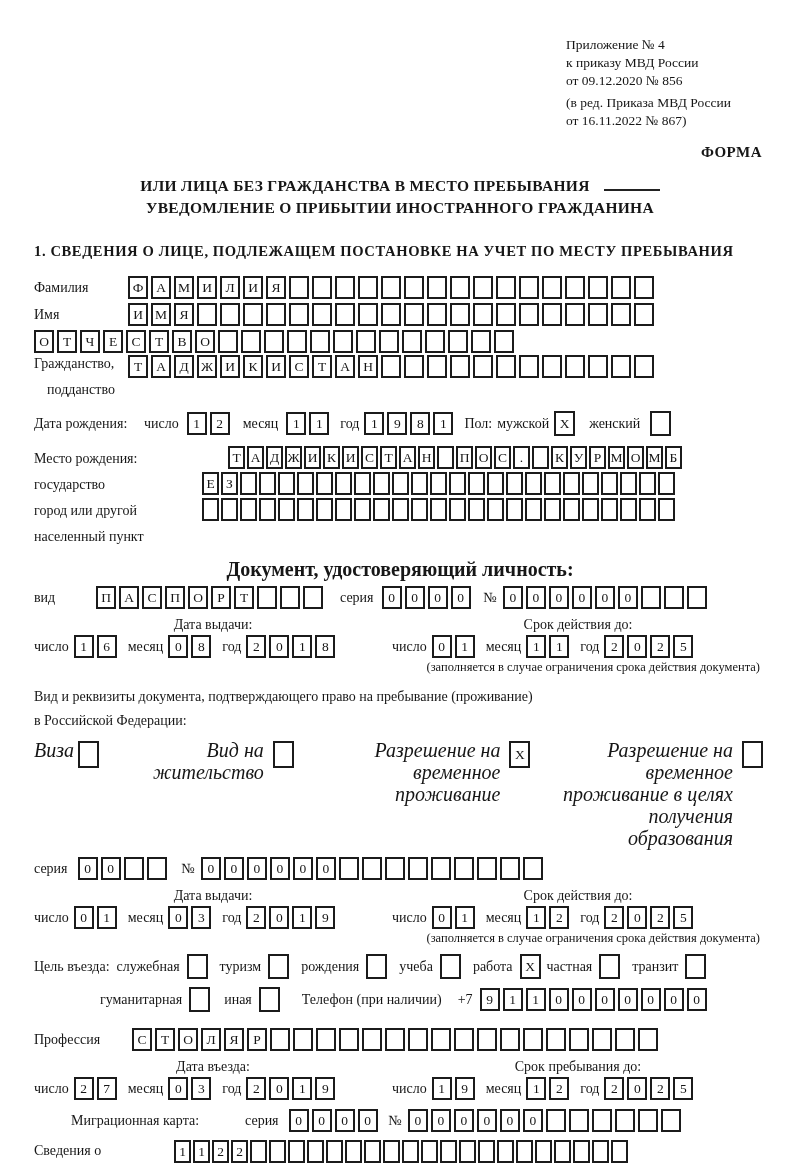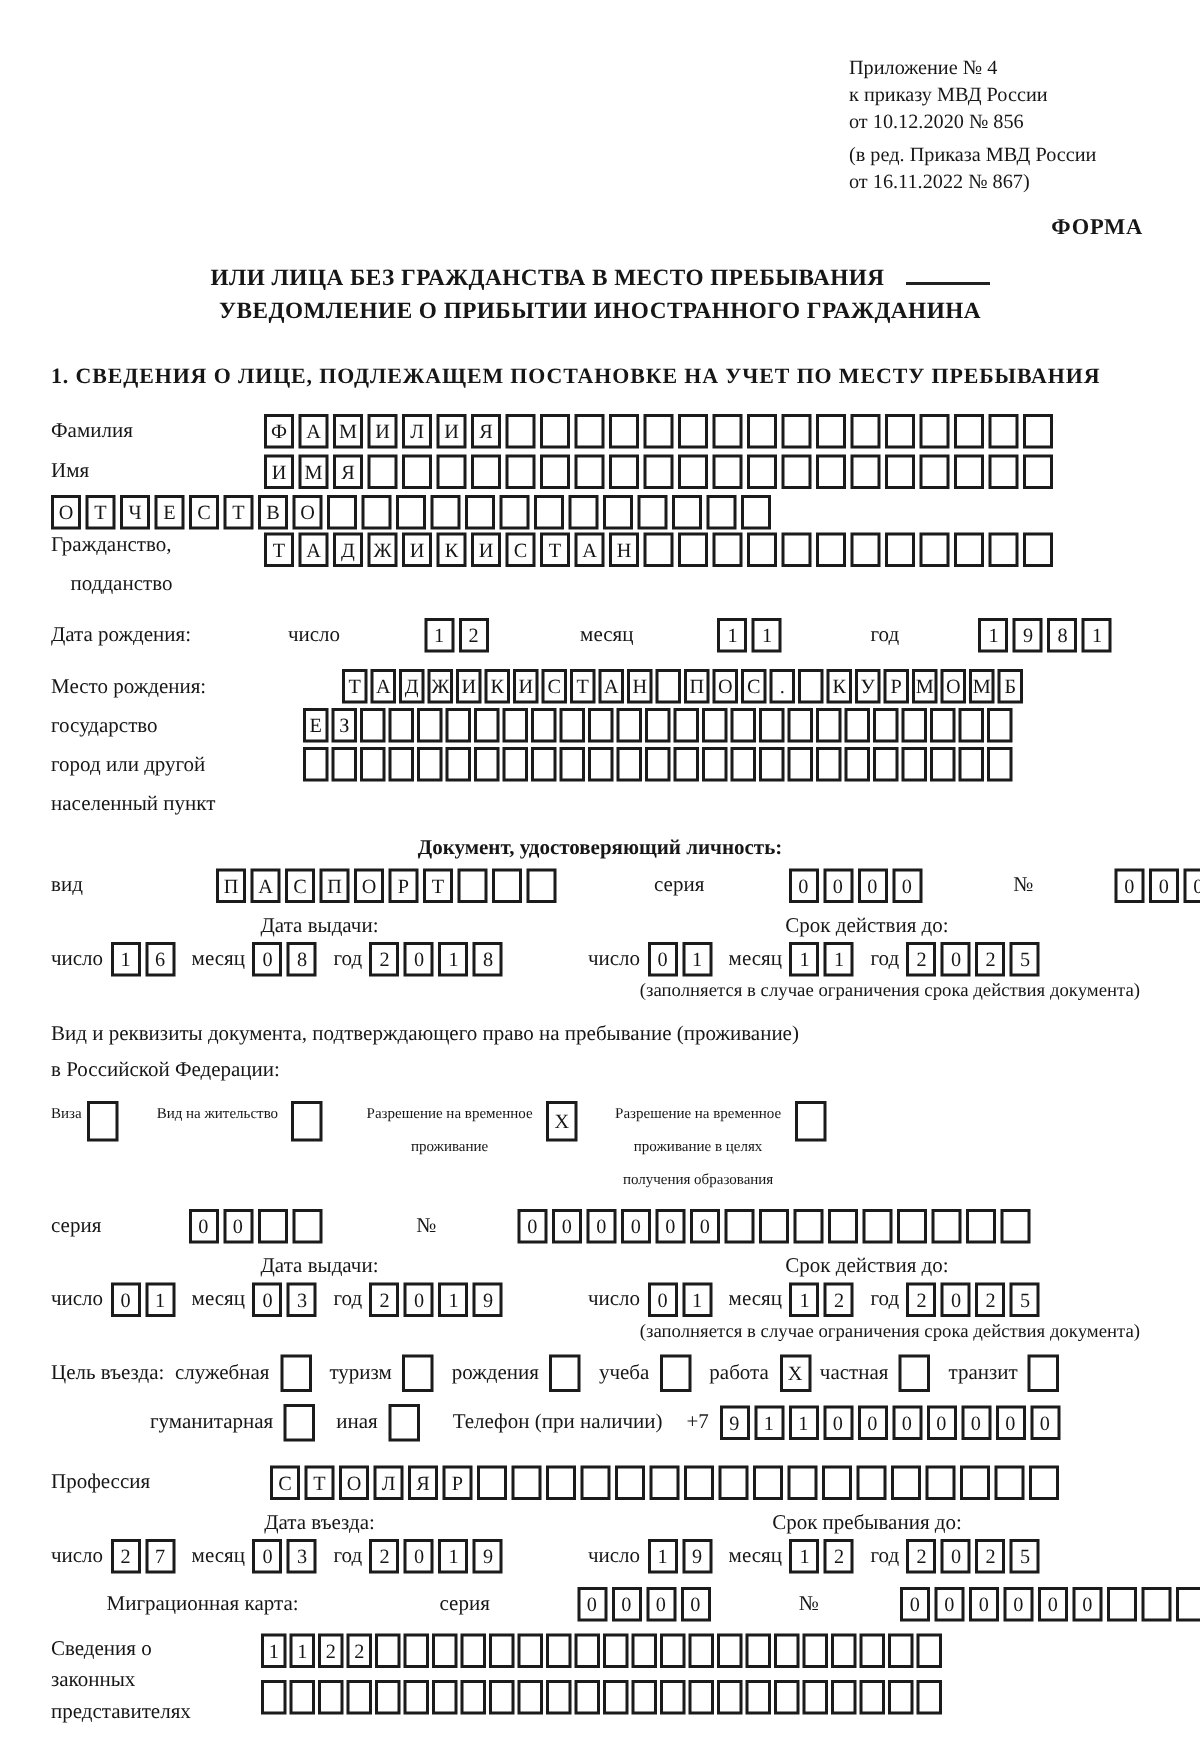--- a/index.html
+++ b/index.html
@@ -18,68 +18,68 @@
   .sec-heading { font-weight:bold; font-size:14.6px; letter-spacing:.6px; margin-top:24px; white-space:nowrap; }
 
   
   .cells { display:inline-flex; flex:none; }
   .cell { display:inline-flex; flex:none; align-items:center; justify-content:center;
           width:20px; height:23px; border:2px solid #1b1b1b; margin-right:3px;
           font-size:13.5px; background:#fff; }
   .sm .cell, .cell.sm-cell { width:17px; height:23px; margin-right:2px; }
   .checkbox { width:21px; height:27px; }
 
-  .frow { display:flex; align-items:center; margin-top:4px;gap:48px; }
+  .frow { display:flex; align-items:center; margin-top:4px; }
   .lbl { font-size:14px; flex:none; }
   .sub { font-size:14px; flex:none; }
   .w96 { width:94px; }
   .lbl-block { font-size:14px; line-height:18px; flex:none; }
 
   .mt8 { margin-top:8px; } .mt12 { margin-top:12px; } .mt16 { margin-top:16px; }
 
   .bp-wrap { display:flex; margin-top:10px; }
   .bp-labels { width:168px; flex:none; font-size:14px; line-height:26px; }
   .bp-cells .cells { margin-bottom:3px; }
   .bp-row1 { margin-left:26px; }
 
-  .doc-heading { text-align:center; font-weight:bold; font-size:14px; margin-top:8px; }
+  .doc-heading { text-align:center; font-weight:bold; font-size:20px; margin-top:8px; }
 
   .dates-row { display:flex; margin-top:8px; }
   .date-col { width:358px; flex:none; }
   .date-col.right { width:372px; }
   .date-head { text-align:center; font-size:14px; margin-bottom:2px; }
   .date-line { display:flex; align-items:center; }
   .date-line .sub { margin-right:5px; }
   .date-line .cells { margin-right:8px; }
   .note { font-size:12.5px; text-align:right; margin-top:2px; padding-right:6px; }
 
   .intro { font-size:14px; margin-top:10px; line-height:24px; }
 
   .options-row { display:flex; align-items:flex-start; margin-top:6px; }
   .opt { display:flex; align-items:flex-start; margin-right:18px; }
-  .opt-lbl { font-size:10px; text-align:center; line-height:22px; margin-right:9px; }
+  .opt-lbl { font-size:20px; text-align:right; line-height:22px; margin-right:9px;font-style:italic; }
   .opt .checkbox { margin-top:2px; }
 
   .purpose-row { display:flex; align-items:center; margin-top:8px; }
   .purpose-row .sub { margin-right:7px; }
   .purpose-row .checkbox { margin-right:12px; height:25px; }
 
   .reps-wrap { display:flex; margin-top:8px; }
   .reps-labels { width:140px; flex:none; font-size:14px; line-height:21px; }
   .reps-cells .cells { margin-bottom:4px; }
 </style>
 </head>
 <body>
 
 <div class="page">
 
   <div class="ref-block">
     <div>Приложение № 4</div>
     <div>к приказу МВД России</div>
-    <div>от 10.12.2020 № 856</div>
+    <div>от 09.12.2020 № 856</div>
     <div class="gap"></div>
     <div>(в ред. Приказа МВД России</div>
     <div>от 16.11.2022 № 867)</div>
   </div>
 
   <div class="forma">ФОРМА</div>
 
   <div class="title">
     <div>
       <span>ИЛИ ЛИЦА БЕЗ ГРАЖДАНСТВА В МЕСТО ПРЕБЫВАНИЯ</span><span class="title-underline"></span>

